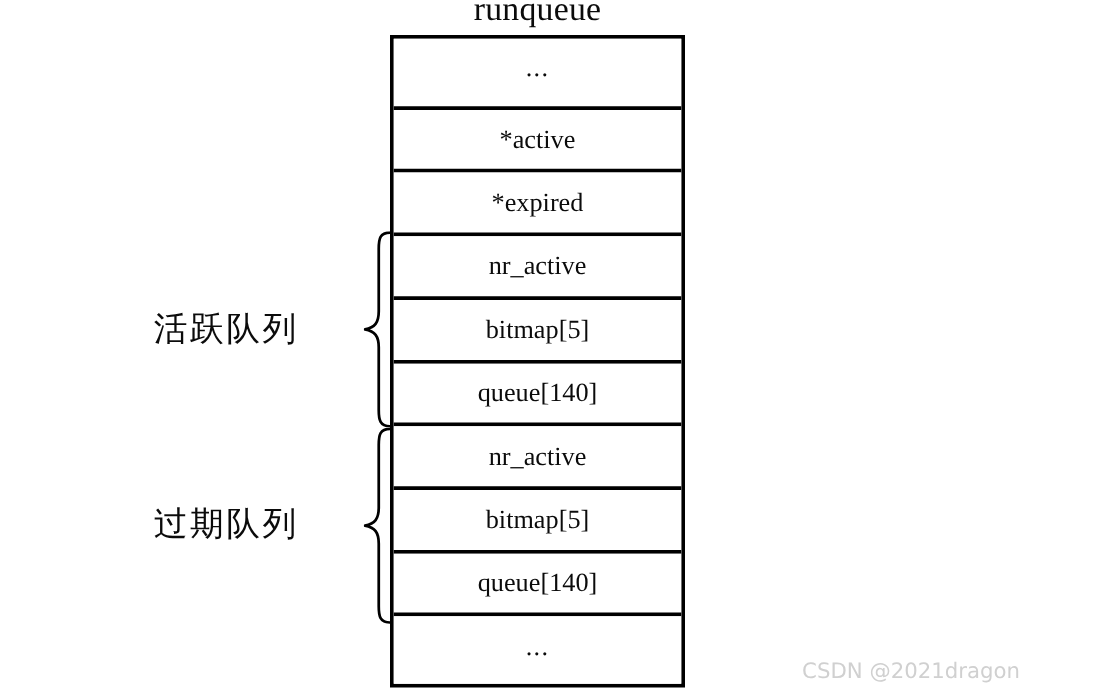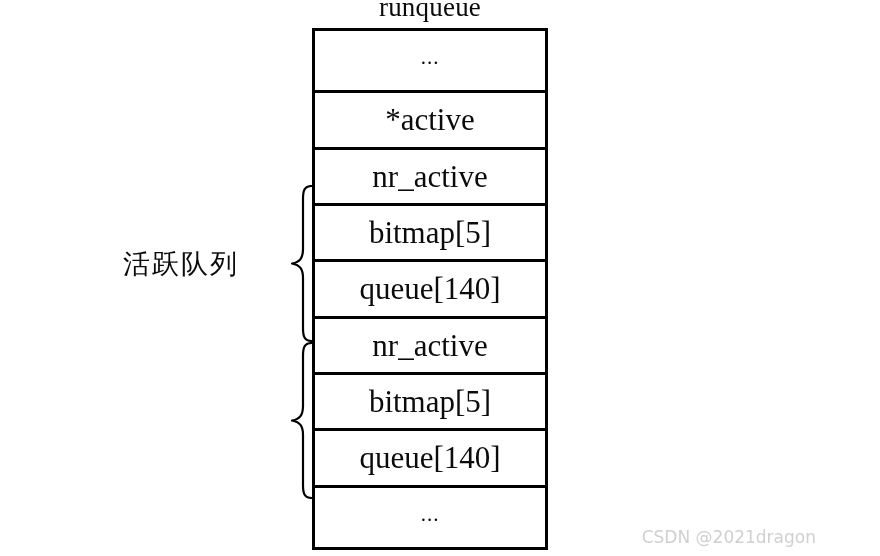--- a/index.html
+++ b/index.html
@@ -51,21 +51,21 @@
     display: flex;
     flex-direction: column;
   }
   .field-row {
     flex: 1 1 0;
     box-sizing: border-box;
     border-bottom: 3px solid #000000;
     display: flex;
     align-items: center;
     justify-content: center;
-    font-size: 31px;
+    font-size: 21px;
     line-height: 1;
     color: #0b0b0b;
     background: #ffffff;
     white-space: nowrap;
   }
   .field-row:last-child {
     border-bottom: none;
   }
   .field-row.ellipsis-row {
     font-size: 21px;
@@ -125,20 +125,23 @@
   <div id="struct-title">runqueue</div>
 
   <div id="struct-table">
     <div class="field-row ellipsis-row">
       <span>...</span>
     </div>
     <div class="field-row">
       <span>*active</span>
     </div>
     <div class="field-row">
+      <span>*expired</span>
+    </div>
+    <div class="field-row">
       <span>nr_active</span>
     </div>
     <div class="field-row">
       <span>bitmap[5]</span>
     </div>
     <div class="field-row">
       <span>queue[140]</span>
     </div>
     <div class="field-row">
       <span>nr_active</span>
@@ -163,16 +166,17 @@
 
   <div class="group-brace" id="brace-expired">
     <svg viewBox="0 0 22 157" preserveAspectRatio="none" aria-hidden="true">
       <path d="M21 1 C 13 1, 12 6, 12 14 L 12 64 C 12 73, 9 77, 1 78.5
                C 9 80, 12 84, 12 93 L 12 143 C 12 151, 13 156, 21 156" fill="none" stroke="#000000" stroke-width="2.2" stroke-linecap="round" stroke-linejoin="round"></path>
     </svg>
   </div>
 
   <div class="group-label" id="label-active">活跃队列</div>
 
+  <div class="group-label" id="label-expired">过期队列</div>
 
   <div id="watermark">CSDN @2021dragon</div>
 
 </div>
 
 </body></html>

